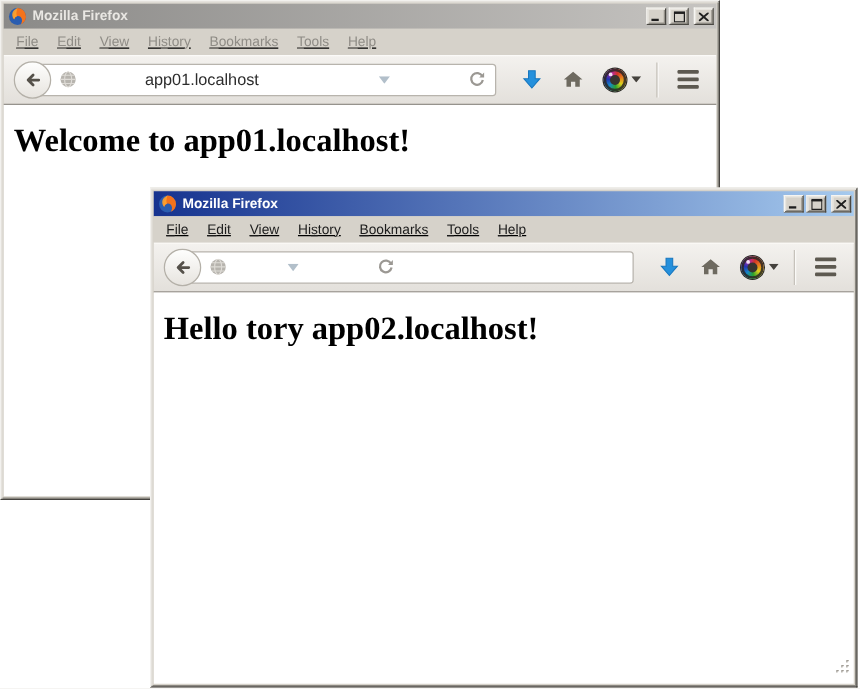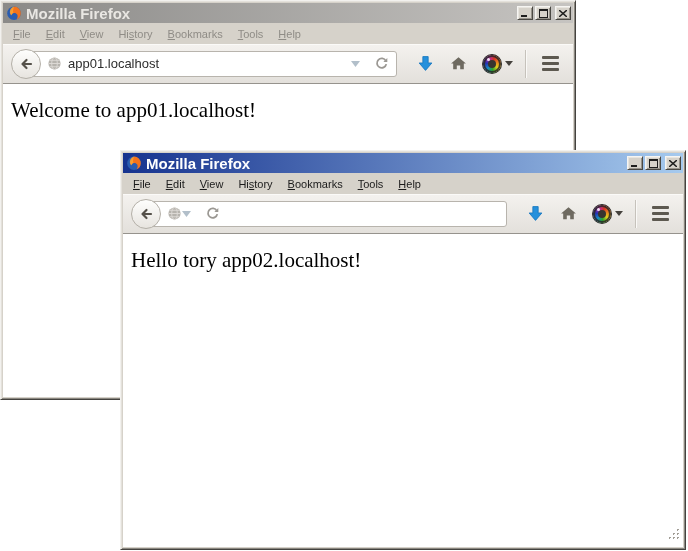--- a/index.html
+++ b/index.html
@@ -20,33 +20,33 @@
   }
   #win1 { left:0;   top:0;   width:576px; height:400px; z-index:1; }
   #win2 { left:120px; top:150px; width:566px; height:400px; z-index:2; }
 
   .titlebar {
     height:20px; flex:0 0 20px; display:flex; align-items:center;
     padding:1px 2px 1px 3px;
   }
   #win1 .titlebar { background:linear-gradient(90deg,#8b8a88,#c6c4c1); color:#e9e7e3; }
   #win2 .titlebar { background:linear-gradient(90deg,#16338f,#a6caee); color:#ffffff; }
-  .title-text { font-size:15px; font-weight:bold; margin-left:4px; flex:1; white-space:nowrap; overflow:hidden; }
+  .title-text { font-size:11px; font-weight:bold; margin-left:4px; flex:1; white-space:nowrap; overflow:hidden; }
   .titlebar-buttons { display:flex; align-items:center; gap:2px; }
   .tb-btn {
     width:16px; height:14px; background:#d6d2ca;
     border:1px solid; border-color:#f6f5f2 #4a4843 #4a4843 #f6f5f2;
     box-shadow: inset 1px 1px 0 #e8e5df, inset -1px -1px 0 #96928a;
     display:flex; align-items:center; justify-content:center; padding:0;
   }
   .tb-btn.close { margin-left:2px; }
 
   .menubar {
     height:21px; flex:0 0 21px; display:flex; align-items:center;
-    font-size:11px; padding-left:4px; background:#d6d2ca;
+    font-size:11px; padding-left:4px; background:#d6d2ca;text-decoration:underline;
   }
   .menu-item { padding:2px 6px; margin-right:3px; white-space:nowrap; cursor:default; }
   #win1 .menu-item { color:#8f8c86; }
   #win2 .menu-item { color:#1b1b1b; }
   .mn { text-decoration:underline; }
 
   .toolbar {
     height:40px; flex:0 0 40px; display:flex; align-items:center;
     background:linear-gradient(#f4f2ef,#e3e0db);
     box-shadow: inset 0 1px 0 #fbfaf8;
@@ -57,21 +57,21 @@
     width:30px; height:30px; border-radius:50%;
     background:linear-gradient(#fefefd,#e7e4df);
     border:1px solid #b4b0a8;
     display:flex; align-items:center; justify-content:center;
     position:relative; z-index:2; flex:0 0 30px;
   }
   .urlbar {
     flex:1 1 auto; height:26px; margin-left:-16px;
     background:#ffffff; border:1px solid #b8b4ad; border-radius:3px;
     display:flex; align-items:center; padding:0 7px 0 21px;
-    position:relative; z-index:1; min-width:0;
+    position:relative; z-index:1; min-width:0;gap:48px;
   }
   .url-text { font-size:13px; color:#2d2d2d; flex:1; margin-left:6px; white-space:nowrap; overflow:hidden; }
   .url-dropdown { display:flex; align-items:center; margin-right:14px; }
   .toolbar-icons { display:flex; align-items:center; margin-left:12px; flex:0 0 auto; }
   .ticon { display:flex; align-items:center; justify-content:center; margin:0 8px; }
   .colorwheel-wrap { display:flex; align-items:center; margin:0 6px 0 8px; }
   .cw {
     width:18px; height:18px; border-radius:50%; position:relative;
     background:conic-gradient(from 20deg,#d23327,#e8801e,#ddd01e,#2aa22a,#1687c8,#2333b2,#b02bb0,#d23327);
     box-shadow: 0 0 0 1px #2b2926, inset 0 0 0 2px rgba(42,39,36,.85);
@@ -81,21 +81,21 @@
     background:rgba(255,255,255,.85); z-index:1; }
   .cw-caret { margin-left:4px; display:flex; }
   .tsep { width:1px; height:28px; background:#c6c2bb; box-shadow:1px 0 0 #faf9f7; margin:0 8px 0 6px; }
   .hamburger { display:flex; flex-direction:column; justify-content:center; gap:3px; width:17px; margin:0 6px 0 8px; }
   .hamburger span { display:block; height:3px; background:#5d5950; border-radius:1px; }
 
   .content { flex:1 1 auto; background:#ffffff; position:relative; overflow:hidden; }
   .page-heading {
     margin:14px 0 0 8px;
     font-family:"Liberation Serif", serif;
-    font-size:21px; font-weight:normal; color:#000;
+    font-size:26px; font-weight:bold; color:#000;
     white-space:nowrap;
   }
   .resize-grip { position:absolute; right:2px; bottom:2px; }
 </style>
 </head>
 <body>
 
 <div class="window" id="win1">
   <div class="titlebar">
     <span style="display:flex;">

